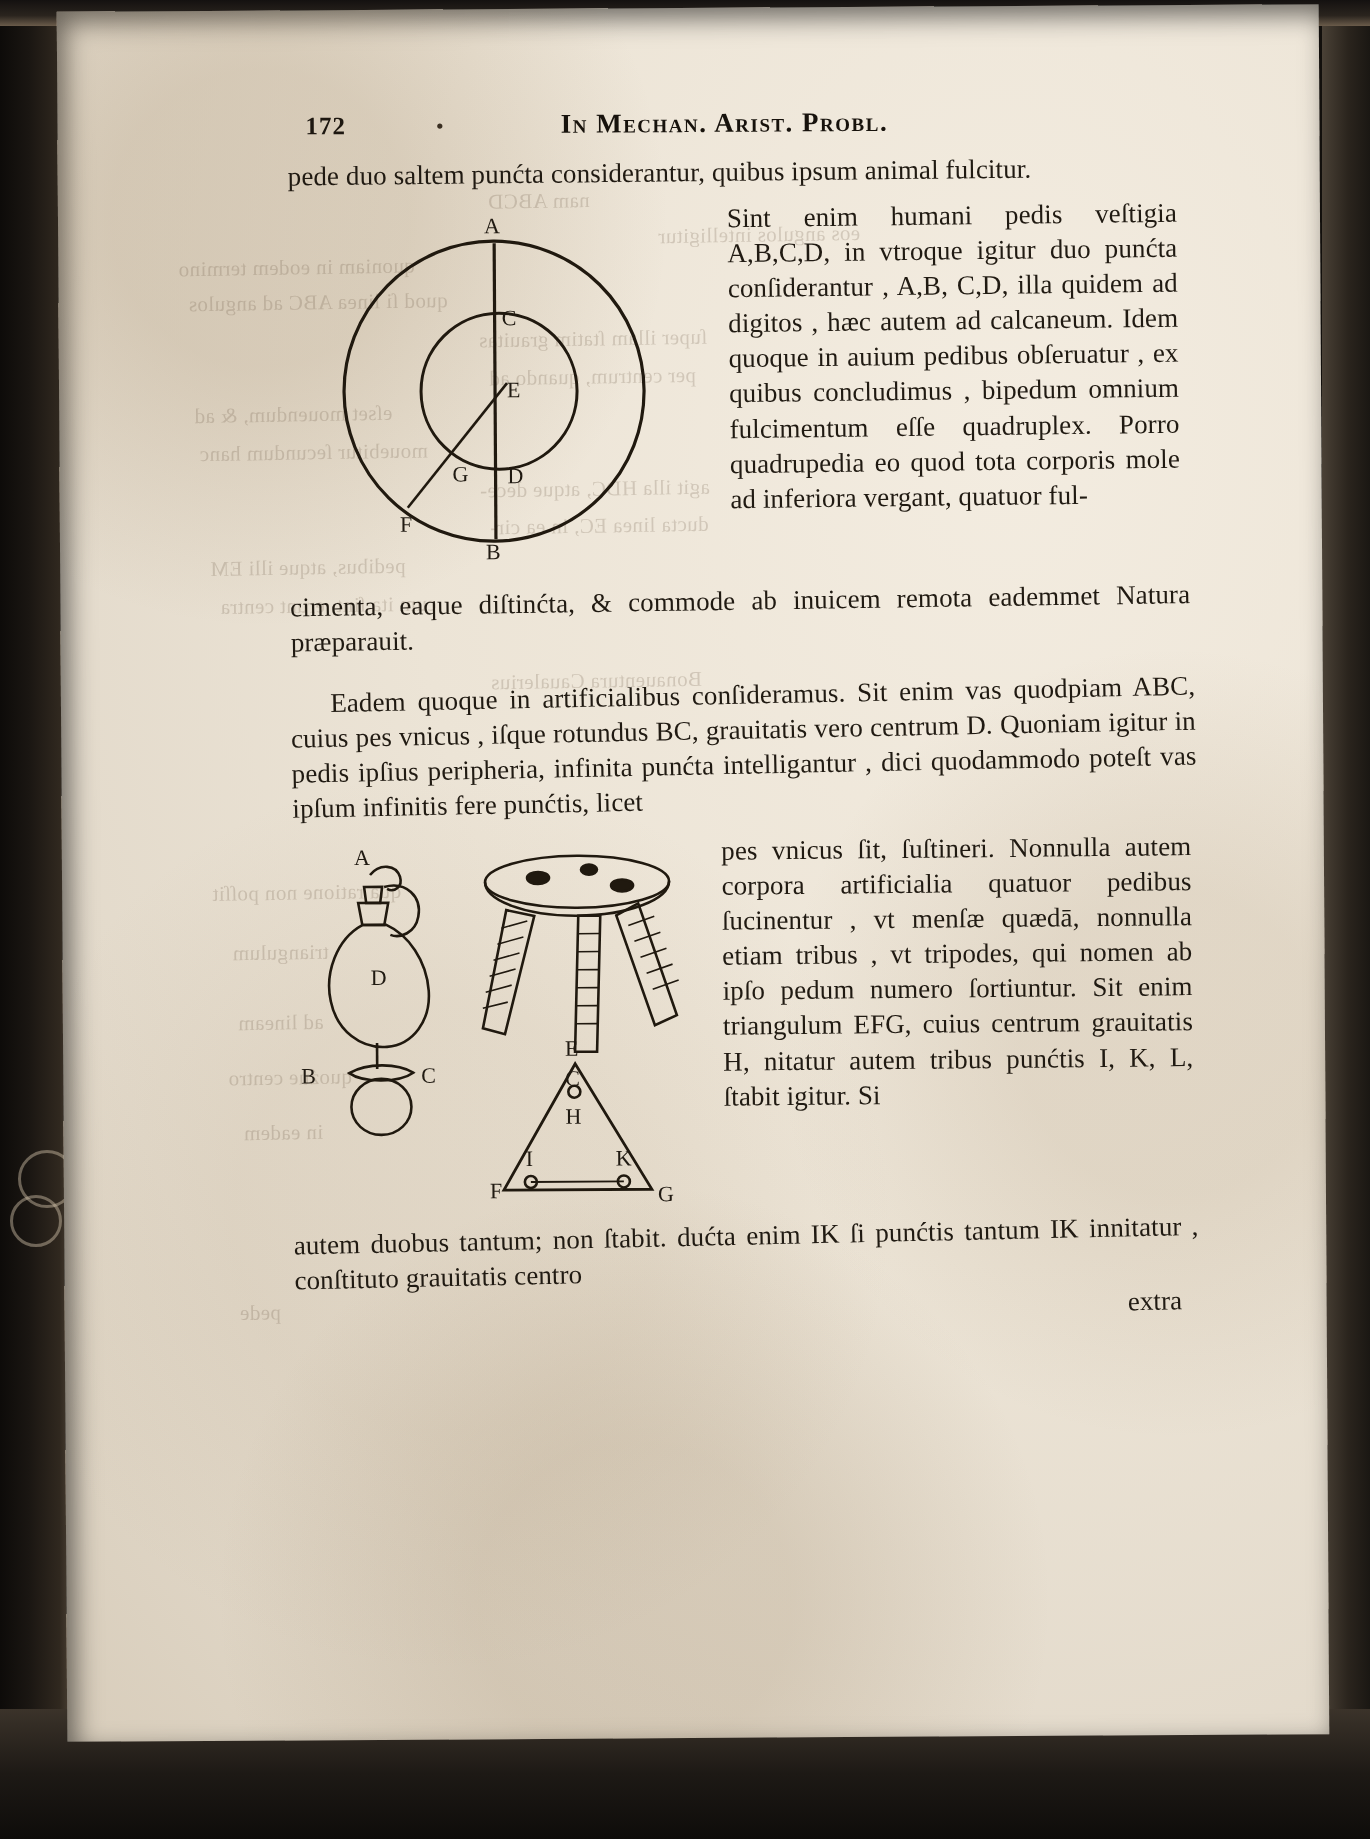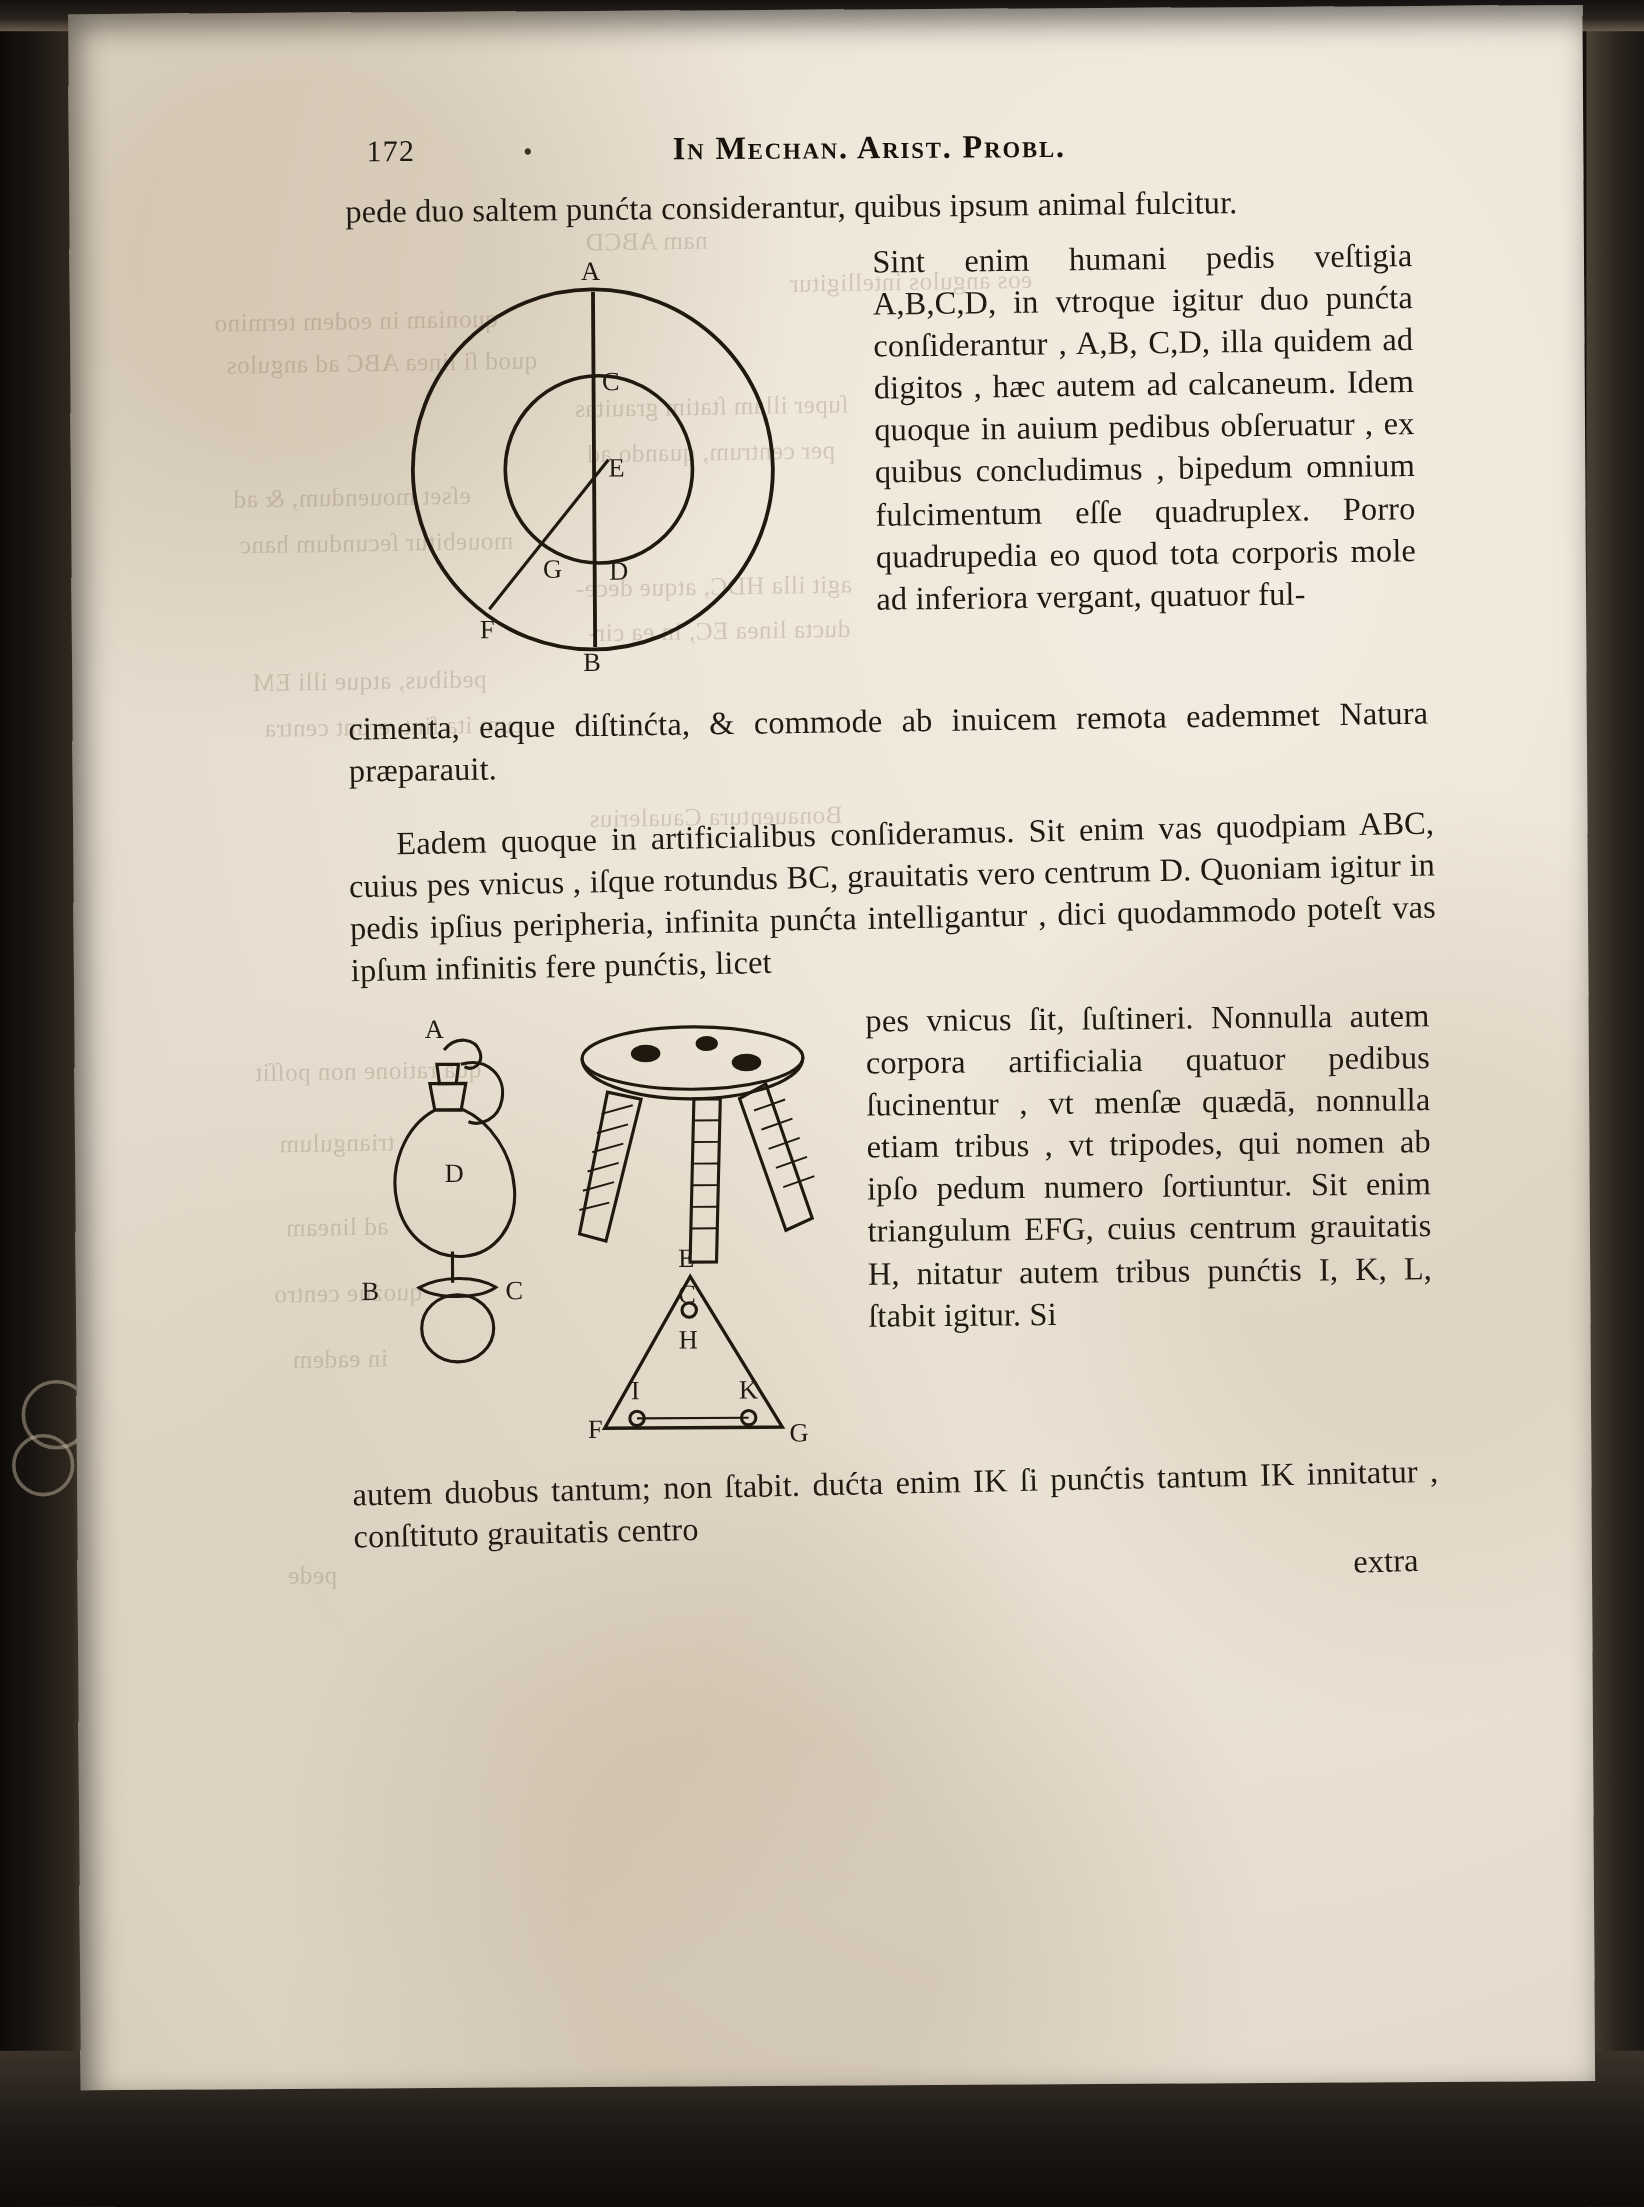--- a/index.html
+++ b/index.html
@@ -59,21 +59,21 @@
   }
   
   #content{
     position:absolute;left:230px;top:100px;width:900px;height:1320px;
   }
   .hdr{
     display:flex;align-items:baseline;gap:30px;
     font-size:25px;letter-spacing:1px;color:#1d1710;
     margin-left:18px;
   }
-  .folio{font-weight:normal;font-size:25px;letter-spacing:1px;}
+  .folio{font-weight:bold;font-size:25px;letter-spacing:1px;}
   .runhead{
     font-variant:small-caps;font-weight:bold;font-size:27px;letter-spacing:1.5px;
     margin-left:86px;color:#17120c;
   }
   .hdr-dot{font-size:22px;color:#3a2f22;margin-left:60px;}
   .bodytext{
     color:#201a12;font-size:27px;line-height:1.30;
     text-align:justify;letter-spacing:.1px;
     text-rendering:optimizeLegibility;
   }

